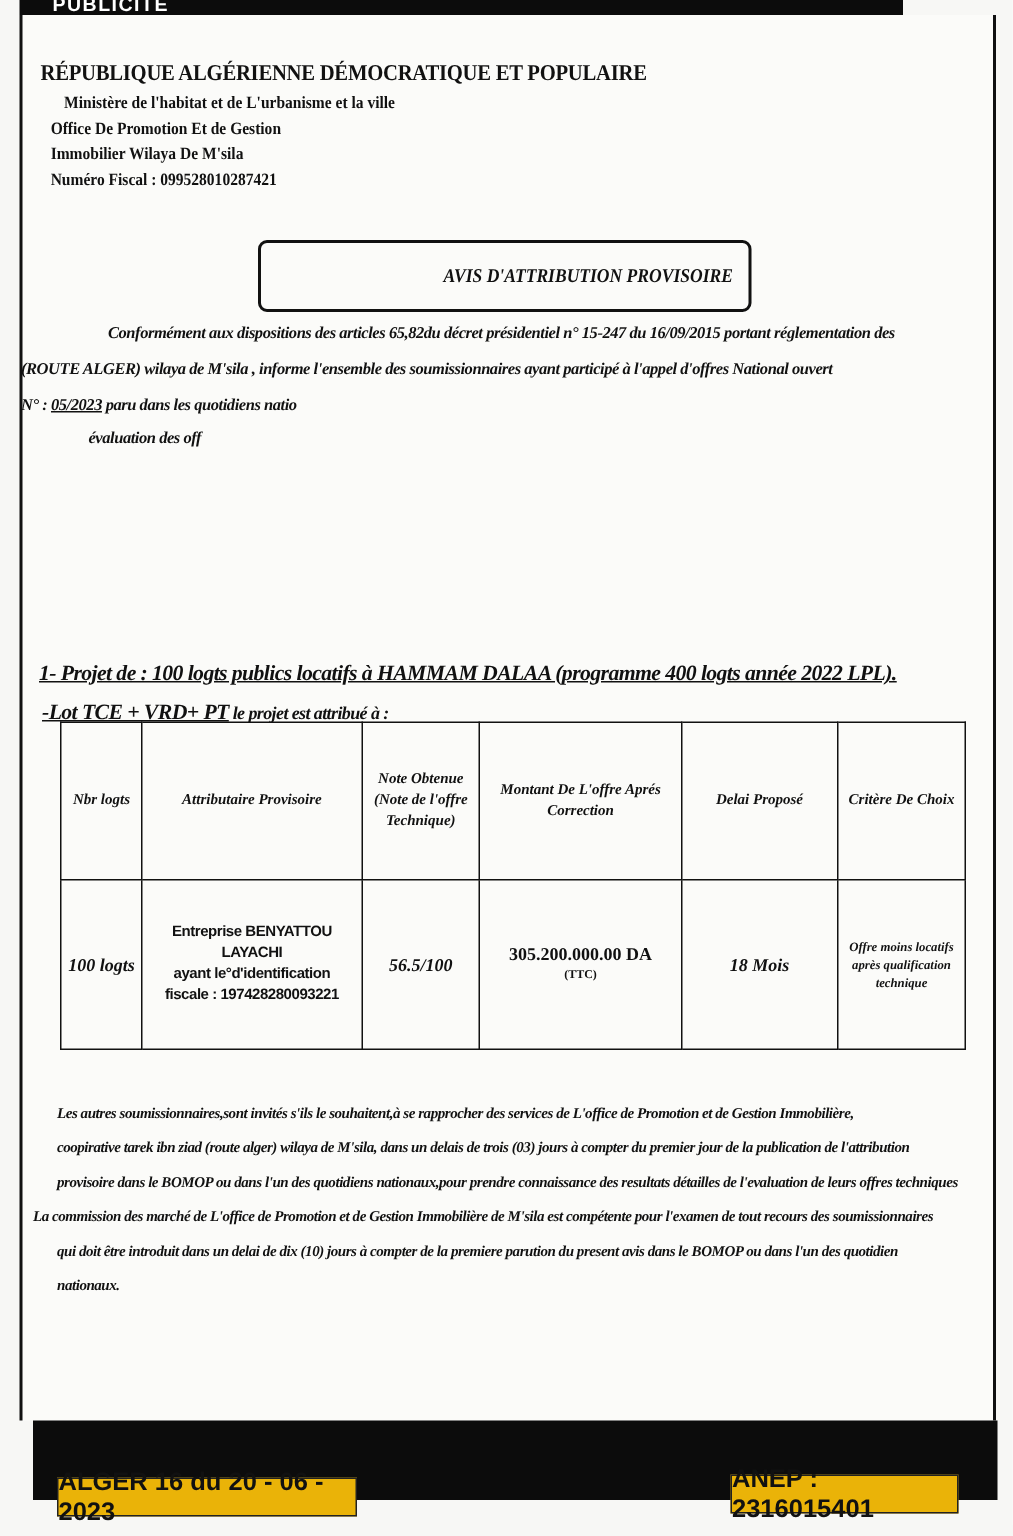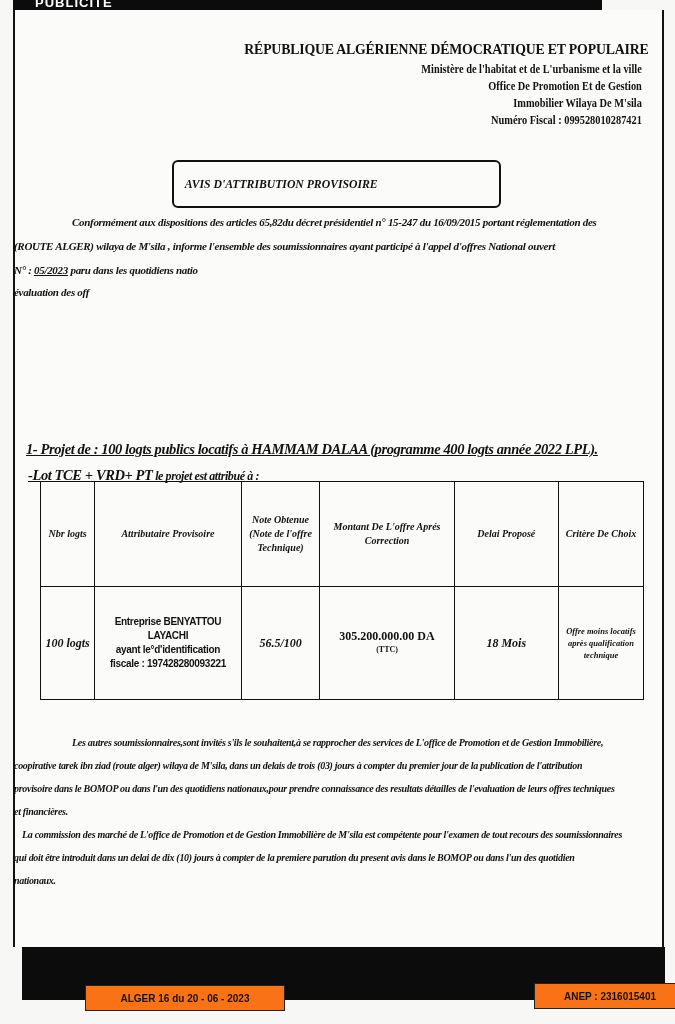--- a/index.html
+++ b/index.html
@@ -11,27 +11,27 @@
       position: absolute; left: 13px; top: 0; width: 589px; height: 10px; background: #0c0c0c;
     }
     .top-bar-label {
       position: absolute; left: 22px; top: -5px; color: #fff;
       font-family: "Liberation Sans", sans-serif; font-weight: bold; font-size: 13px; letter-spacing: 1px;
     }
     .frame {
       position: absolute; left: 13px; top: 10px; width: 647px; height: 937px;
       border-left: 2px solid #111; border-right: 2px solid #111; background: #fbfbf9;
     }
-    .header { position: absolute; left: 12px; right: 0; top: 41px; text-align: right; }
+    .header { position: absolute; left: 0; right: 0; top: 41px; text-align: left; }
     .header .h1 { font-weight: bold; font-size: 15px; letter-spacing: -0.2px; transform: scaleX(0.92); }
     .header .sub { font-weight: bold; font-size: 11.5px; line-height: 17px; transform: scaleX(0.9); }
     .header .sub1 { margin-top: 3px; padding-left: 10px; }
     .title-box {
       position: absolute; left: 172px; top: 160px; width: 325px; height: 44px;
-      border: 2px solid #111; border-radius: 6px; display: flex; align-items: center; justify-content: flex-start;
+      border: 2px solid #111; border-radius: 6px; display: flex; align-items: center; justify-content: flex-end;
     }
     .title-box span { font-style: italic; font-weight: bold; font-size: 13px; transform: scaleX(0.9); }
     .para {
       position: absolute; left: 14px; right: 14px; font-style: italic; font-weight: bold;
       font-size: 11px; letter-spacing: -0.3px;
     }
     .para .line { white-space: nowrap; height: 24px; line-height: 24px; }
     .indent { padding-left: 58px; }
     .u { text-decoration: underline; margin-top: 32px; }
     .project {
@@ -50,27 +50,27 @@
     }
     table.attr th { height: 100px; }
     table.attr td { height: 108px; }
     .c1 { width: 46px; } .c2 { width: 136px; } .c3 { width: 70px; } .c4 { width: 124px; } .c5 { width: 95px; } .c6 { width: 76px; }
     .cell-entreprise { font-family: "Liberation Sans", sans-serif; font-style: normal !important; font-size: 10px; letter-spacing: -0.3px; }
     .cell-big { font-size: 12px !important; }
     .cell-montant { font-style: normal !important; font-size: 12px !important; }
     .ttc { font-size: 8px; display: block; }
     .cell-critere { font-size: 8.5px !important; line-height: 12px !important; }
     .para2 { top: 731px; }
-    .para2 .line { height: 23px; line-height: 23px; }
+    .para2 .line { height: 23px; line-height: 23px; padding-left: 24px; }
     .bottom-bar {
       position: absolute; left: 22px; top: 947px; width: 643px; height: 53px; background: #0c0c0c;
     }
     .tag {
-      position: absolute; background: #f97316; border: 1.5px solid #222; font-family: "Liberation Sans", sans-serif;
-      font-weight: bold; font-size: 10px; display: flex; align-items: center; justify-content: center; margin-left: 47px;
+      position: absolute; background: #eab308; border: 1.5px solid #222; font-family: "Liberation Sans", sans-serif;
+      font-weight: bold; font-size: 17px; display: flex; align-items: center; justify-content: center;
     }
     .tag-left { left: 38px; top: 985px; width: 198px; height: 24px; }
     .tag-right { left: 487px; top: 983px; width: 150px; height: 24px; }
   </style>
 </head>
 <body>
 
 <div class="top-bar">
   <span class="top-bar-label">PUBLICITE</span>
 </div>
@@ -86,21 +86,21 @@
 </div>
 
 <div class="title-box">
   <span>AVIS D'ATTRIBUTION  PROVISOIRE</span>
 </div>
 
 <div class="para" style="top:210px;">
   <div class="line indent">Conformément  aux dispositions des articles 65,82du décret  présidentiel n° 15-247 du 16/09/2015  portant réglementation des</div>
   <div class="line">(ROUTE ALGER) wilaya de  M'sila , informe l'ensemble des soumissionnaires ayant participé  à l'appel d'offres National ouvert</div>
   <div class="line"><span>N° : </span><span class="u">05/2023</span><span> paru dans les quotidiens natio</span></div>
-  <div class="line" style="height:20px;line-height:20px;">évaluation des off</div>
+  <div class="line" style="height:20px;line-height:20px;padding-left:45px;">évaluation des off</div>
 </div>
 
 <div class="project">
   <div class="l u">1- Projet  de : 100  logts publics locatifs à  HAMMAM DALAA  (programme 400 logts année 2022 LPL).</div>
   <div class="l l2"><span class="u">-Lot  TCE + VRD+ PT</span><span class="small"> le projet est attribué à :</span></div>
 </div>
 
 <table class="attr">
   <thead>
     <tr>
@@ -129,21 +129,20 @@
       <td class="cell-big">18 Mois</td>
       <td class="cell-critere">Offre moins locatifs après qualification technique</td>
     </tr>
   </tbody>
 </table>
 
 <div class="para para2" style="font-size:10px;">
   <div class="line indent">Les autres soumissionnaires,sont  invités  s'ils le souhaitent,à se rapprocher des services de L'office de Promotion et de Gestion Immobilière,</div>
   <div class="line">coopirative  tarek ibn ziad (route  alger)  wilaya de  M'sila, dans un delais de trois (03) jours à compter du premier jour de la publication de l'attribution</div>
   <div class="line">provisoire dans le BOMOP ou dans l'un des quotidiens nationaux,pour prendre connaissance des resultats détailles de l'evaluation de leurs offres techniques</div>
-  <div class="line">et financières.</div>
   <div class="line" style="padding-left:8px;">La commission des marché de L'office de Promotion et de Gestion Immobilière  de M'sila est compétente pour l'examen de tout recours des soumissionnaires</div>
   <div class="line">qui doit être introduit dans un delai  de dix (10) jours à compter de la premiere parution du present avis dans le BOMOP ou dans l'un des quotidien</div>
   <div class="line">nationaux.</div>
 </div>
 
 <div class="bottom-bar"></div>
 <div class="tag tag-left">ALGER 16  du  20 - 06 - 2023</div>
 <div class="tag tag-right">ANEP : 2316015401</div>
 
 </body></html>

